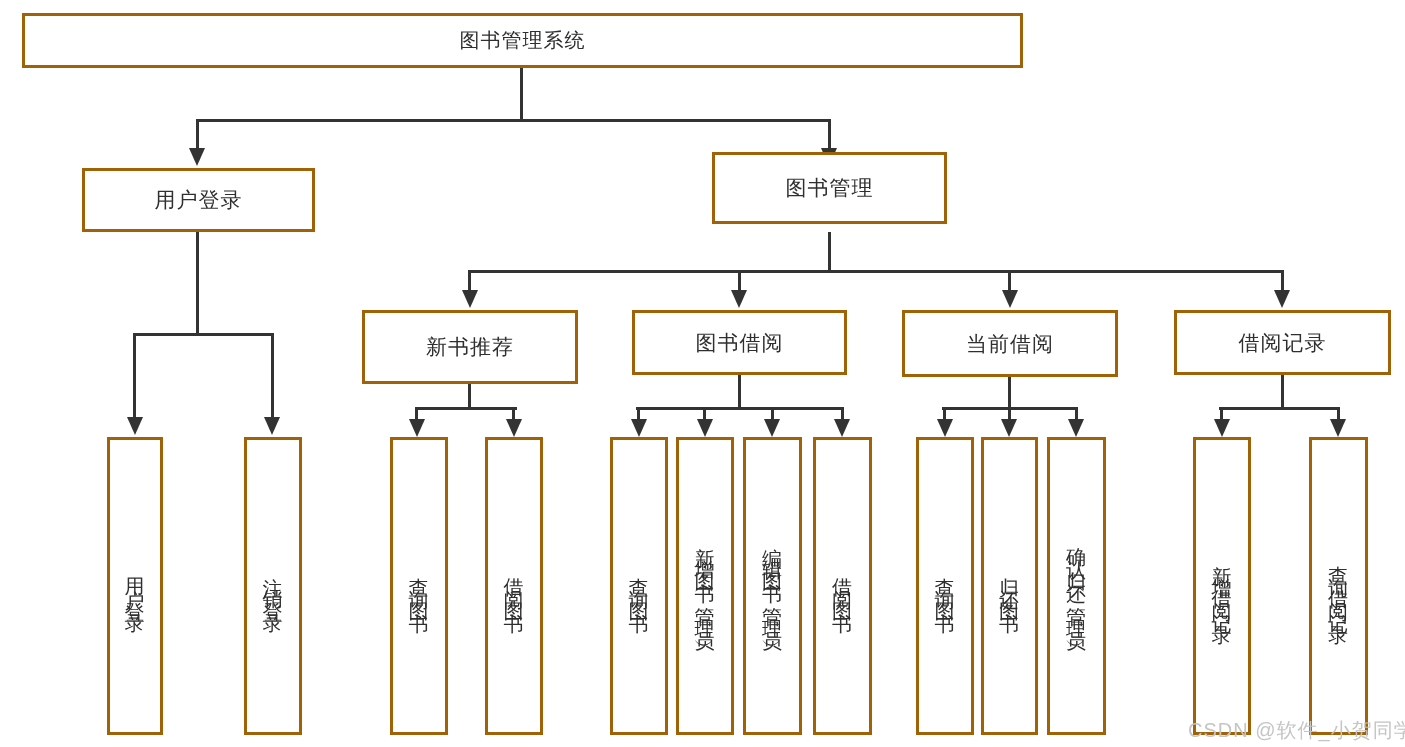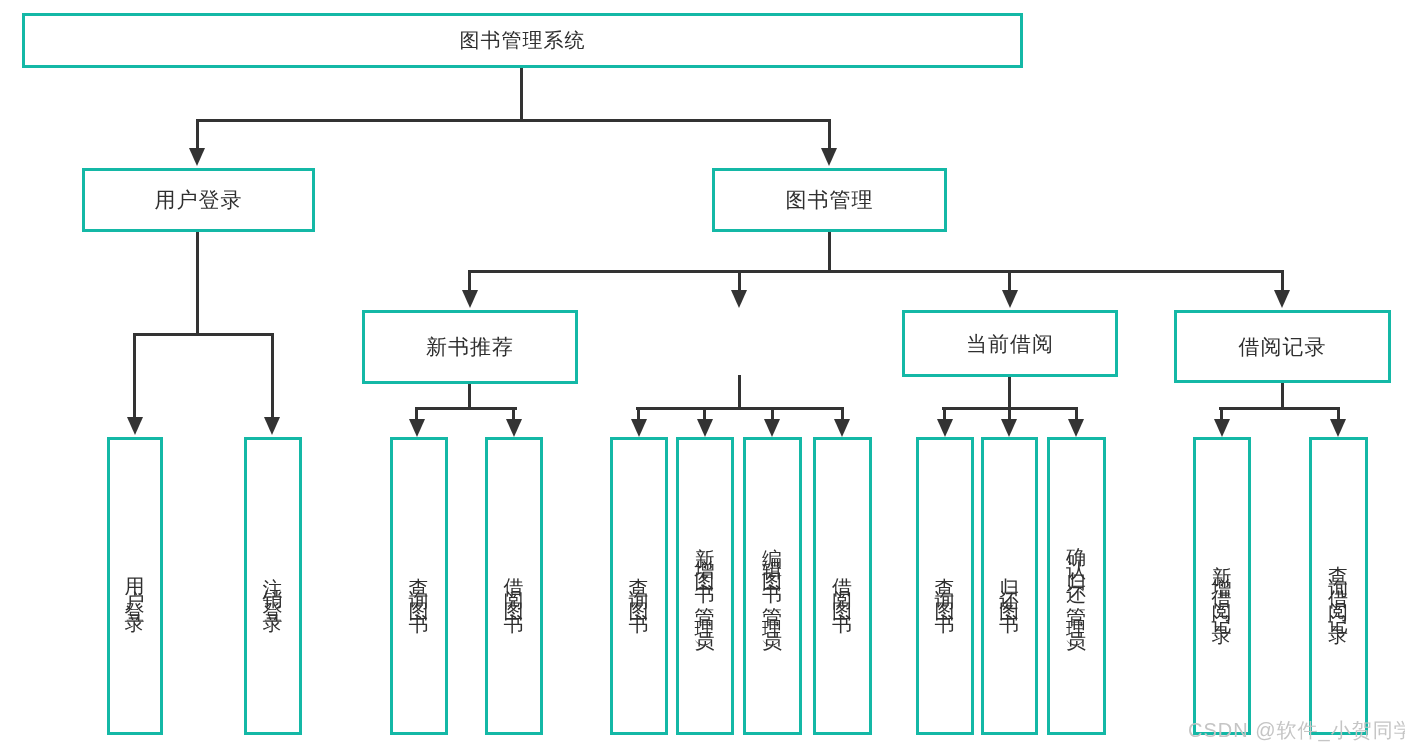--- a/index.html
+++ b/index.html
@@ -6,21 +6,21 @@
   #canvas {
     position:relative;
     width:1405px; height:747px;
     background:#ffffff;
     font-family:"Liberation Sans", sans-serif;
     overflow:hidden;
   }
   .box {
     position:absolute;
     background:#ffffff;
-    border:3px solid #14b8a6;
+    border:3px solid #a16207;
     box-sizing:border-box;
     display:flex; align-items:center; justify-content:center;
     color:#2f2f2f;
     z-index:2;
   }
   .box.h span { font-size:21px; letter-spacing:1px; white-space:nowrap; }
   .box.top span { font-size:20px; }
   .box.v span {
     writing-mode:vertical-rl;
     text-orientation:mixed;
@@ -58,21 +58,21 @@
   <div class="vline" style="left:520px;top:68px;height:52px"></div>
   <div class="hline" style="left:196px;top:119px;width:635px"></div>
   <div class="vline" style="left:196px;top:119px;height:31px"></div>
   <div class="ah" style="left:189px;top:148px"></div>
   <div class="vline" style="left:828px;top:119px;height:31px"></div>
   <div class="ah" style="left:821px;top:148px"></div>
 
   <div class="box h" style="left:82px;top:168px;width:233px;height:64px">
     <span>用户登录</span>
   </div>
-  <div class="box h" style="left:712px;top:168px;width:235px;height:64px">
+  <div class="box h" style="left:712px;top:152px;width:235px;height:72px">
     <span>图书管理</span>
   </div>
 
   <div class="vline" style="left:196px;top:232px;height:104px"></div>
   <div class="hline" style="left:133px;top:333px;width:141px"></div>
   <div class="vline" style="left:133px;top:333px;height:86px"></div>
   <div class="ah" style="left:127px;top:417px"></div>
   <div class="vline" style="left:271px;top:333px;height:86px"></div>
   <div class="ah" style="left:264px;top:417px"></div>
 
@@ -90,24 +90,27 @@
   <div class="vline" style="left:738px;top:270px;height:24px"></div>
   <div class="ah" style="left:731px;top:290px"></div>
   <div class="vline" style="left:1008px;top:270px;height:24px"></div>
   <div class="ah" style="left:1002px;top:290px"></div>
   <div class="vline" style="left:1281px;top:270px;height:24px"></div>
   <div class="ah" style="left:1274px;top:290px"></div>
 
   <div class="box h" style="left:362px;top:310px;width:216px;height:74px">
     <span>新书推荐</span>
   </div>
+  <div class="box h" style="left:632px;top:310px;width:215px;height:65px">
+    <span>图书借阅</span>
+  </div>
   <div class="box h" style="left:902px;top:310px;width:216px;height:67px">
     <span>当前借阅</span>
   </div>
-  <div class="box h" style="left:1174px;top:310px;width:217px;height:73px">
+  <div class="box h" style="left:1174px;top:310px;width:217px;height:65px">
     <span>借阅记录</span>
   </div>
 
   <div class="vline" style="left:468px;top:375px;height:34px"></div>
   <div class="hline" style="left:415px;top:407px;width:102px"></div>
   <div class="vline" style="left:415px;top:407px;height:14px"></div>
   <div class="ah" style="left:409px;top:419px"></div>
   <div class="vline" style="left:512px;top:407px;height:14px"></div>
   <div class="ah" style="left:506px;top:419px"></div>
 

